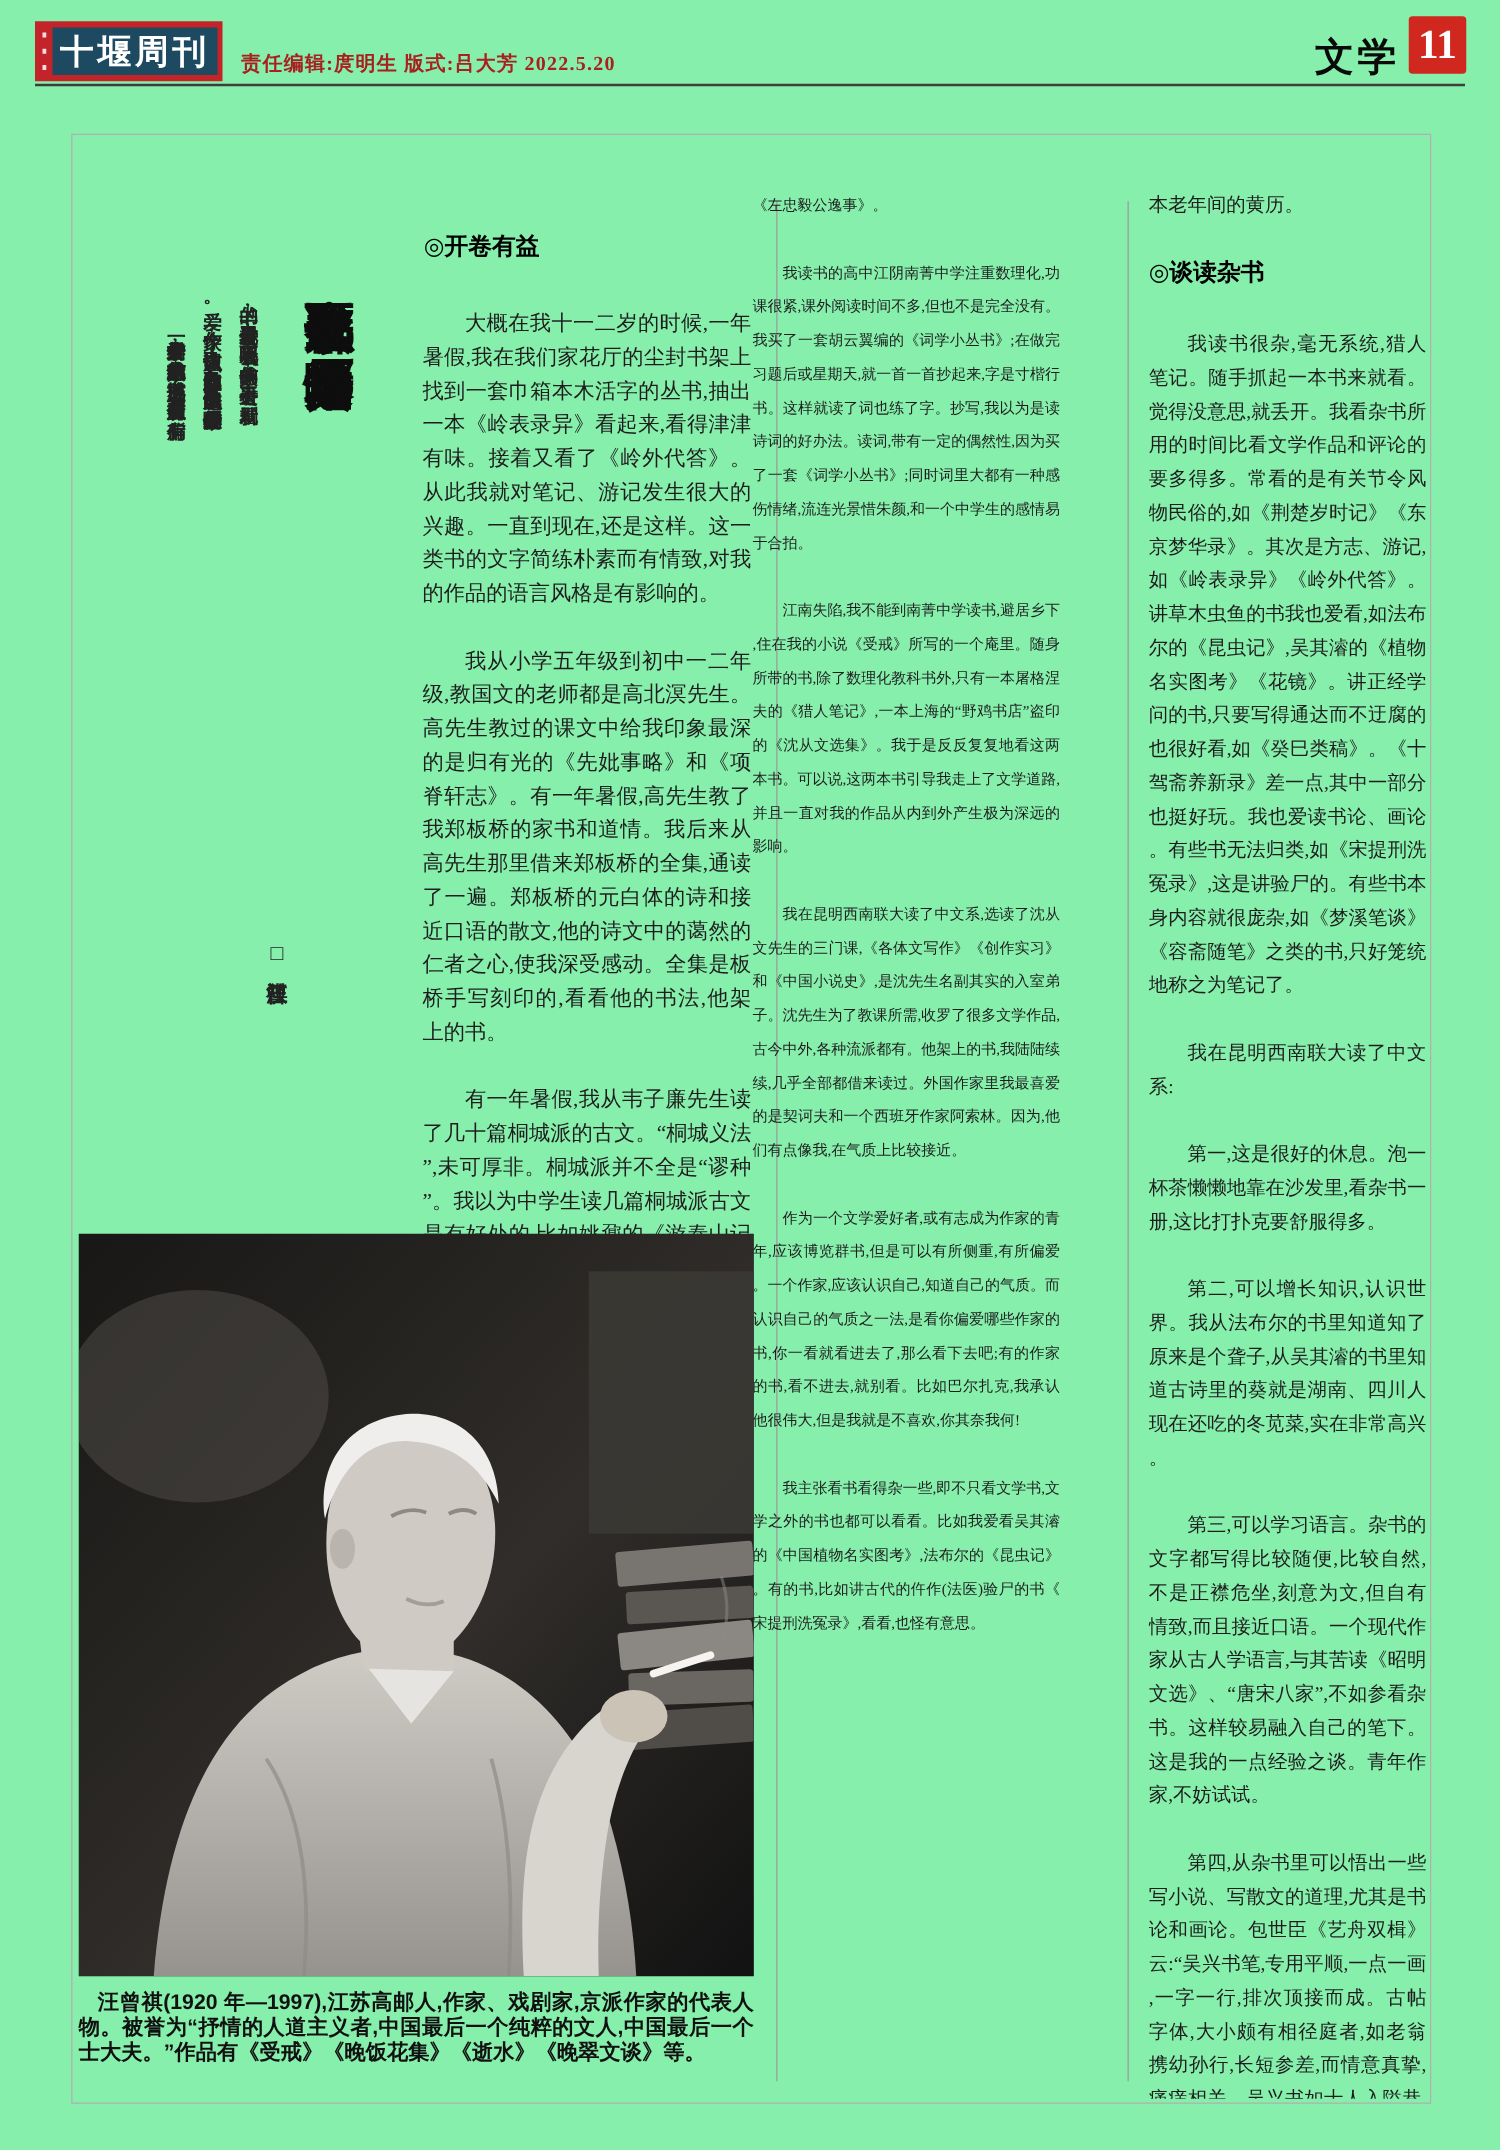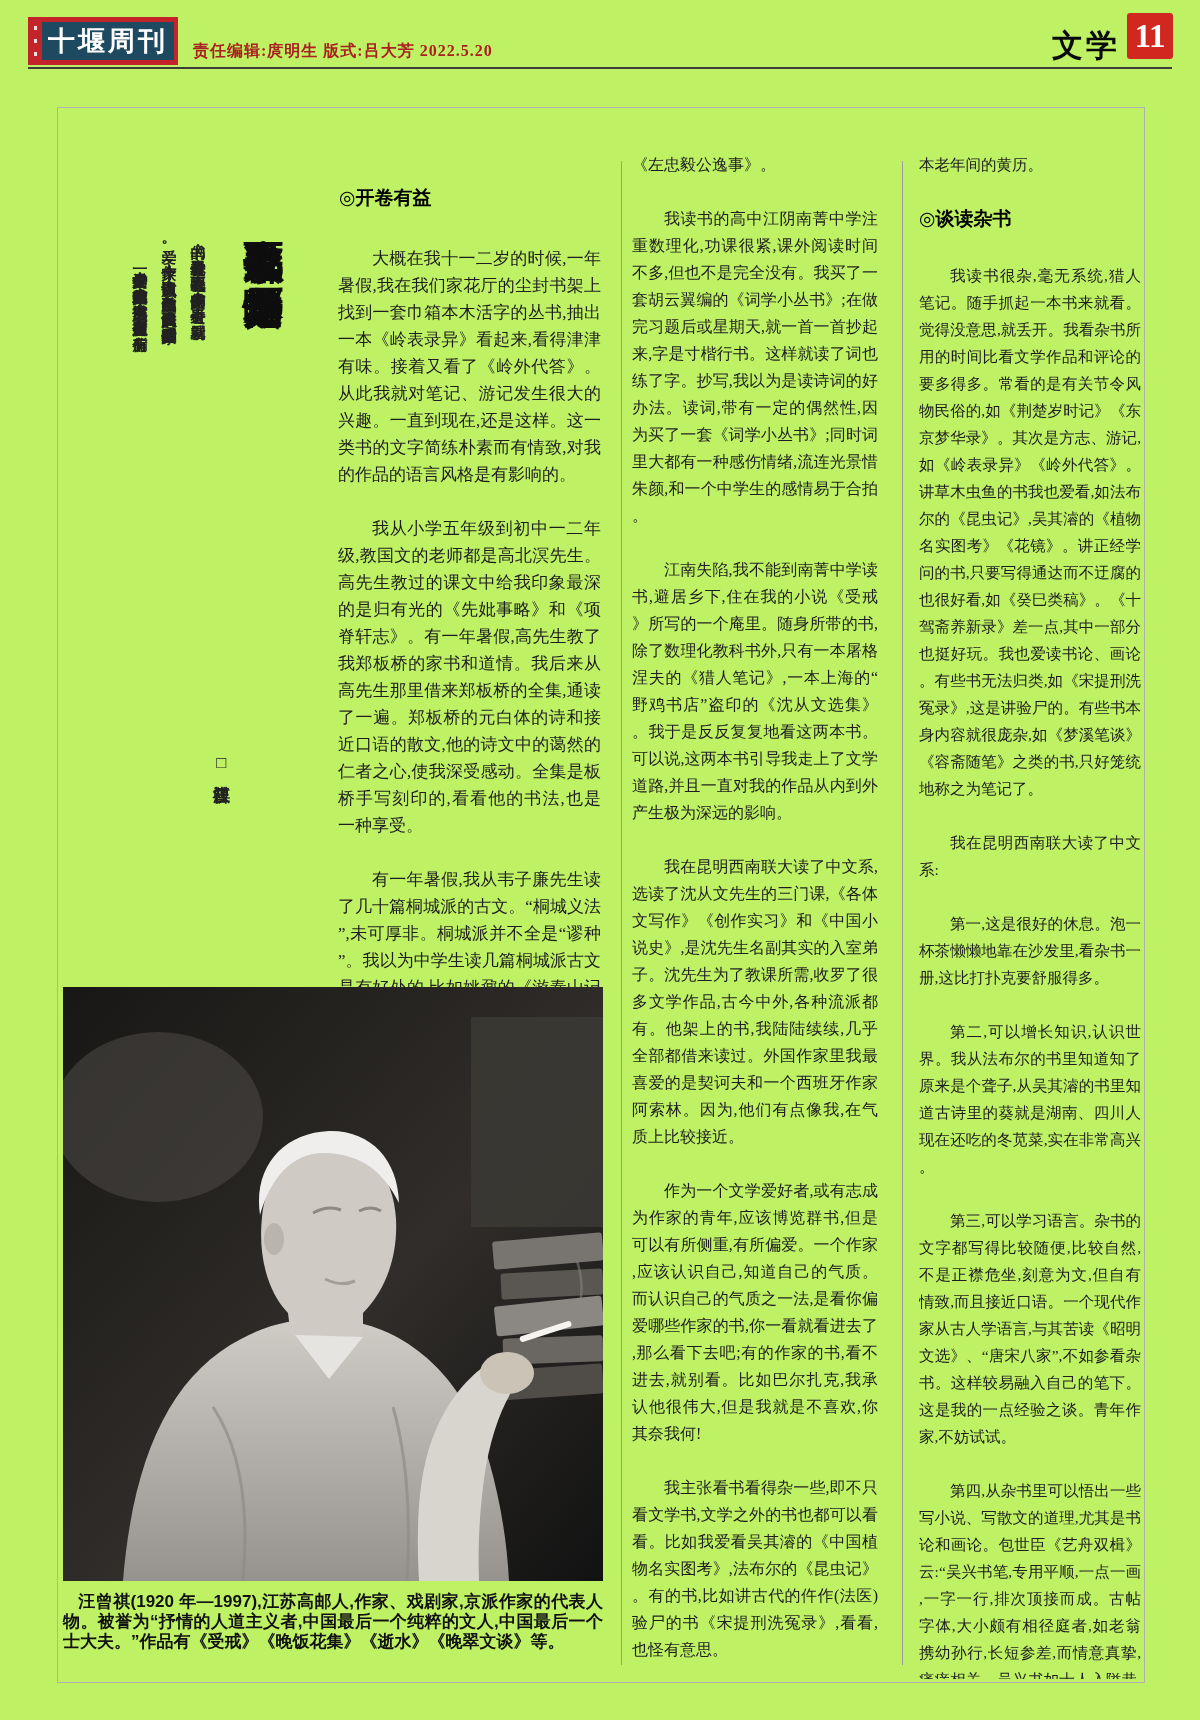--- a/index.html
+++ b/index.html
@@ -1,16 +1,16 @@
 <!DOCTYPE html>
 <html><head>
 <meta charset="utf-8">
 <style>
   html,body{margin:0;padding:0;background:#e8e8e8;}
-  .page{position:relative;width:1200px;height:1720px;background:#bef264;overflow:hidden;
+  .page{position:relative;width:1200px;height:1720px;background:#86efac;overflow:hidden;
         font-family:"Liberation Serif","DejaVu Serif",serif;color:#1d1d1d;}
   .sans{font-family:Liberation Serif, serif;}
 
   
   .logo{position:absolute;left:28px;top:17px;width:150px;height:48px;background:#c3242a;}
   .logo-strip{position:absolute;left:4px;top:9px;width:6px;bottom:9px;display:flex;
               flex-direction:column;justify-content:space-between;align-items:center;}
   .logo-strip i{display:block;width:3px;height:4px;background:#fff;opacity:.85;}
   .logo-inner{position:absolute;left:14px;top:5px;right:4px;bottom:5px;background:#1d4a60;
               display:flex;align-items:center;justify-content:center;color:#fff;
@@ -36,21 +36,21 @@
   .deck-2{left:128px;top:125px;height:540px;}
   .main-title{position:absolute;left:183px;top:103px;height:672px;margin:0;
               font-size:40px;font-weight:bold;color:#0e0e0e;line-height:1.1;}
   .author{position:absolute;left:152px;top:645px;height:120px;font-size:17px;
           font-weight:bold;color:#222;}
 
   
   .col{position:absolute;overflow:hidden;text-align:justify;text-justify:inter-character;
        word-break:break-all;line-break:anywhere;}
   .col-1{left:280px;top:76px;width:263px;height:806px;font-size:17px;line-height:27px;}
-  .col-2{left:574px;top:43px;width:246px;height:1528px;font-size:16px;line-height:27px;}
+  .col-2{left:544px;top:43px;width:246px;height:1528px;font-size:12px;line-height:27px;}
   .col-3{left:861px;top:43px;width:222px;height:1528px;font-size:15.5px;line-height:27px;}
   .col p{margin:0 0 27px;text-indent:2em;}
   .col p.lead-frag{text-indent:0;}
   .sec-head{margin:0 1px 34px;font-size:19px;font-weight:bold;color:#000;
             font-family:"Liberation Sans","DejaVu Sans",sans-serif;}
   .col-3 .sec-head{margin:0 0 30px;}
 
   
   .vrule{position:absolute;width:1px;background:#9c9c9c;top:53px;height:1504px;}
   .vrule-1{left:563px;}
@@ -95,21 +95,21 @@
       <div class="author vtext">□汪曾祺</div>
     </div>
 
     <div class="vrule vrule-1"></div>
     <div class="vrule vrule-2"></div>
 
     <section class="col col-1">
       <h2 class="sec-head">◎开卷有益</h2>
       <div>
           <p>大概在我十一二岁的时候,一年暑假,我在我们家花厅的尘封书架上找到一套巾箱本木活字的丛书,抽出一本《岭表录异》看起来,看得津津有味。接着又看了《岭外代答》。从此我就对笔记、游记发生很大的兴趣。一直到现在,还是这样。这一类书的文字简练朴素而有情致,对我的作品的语言风格是有影响的。</p>
-          <p>我从小学五年级到初中一二年级,教国文的老师都是高北溟先生。高先生教过的课文中给我印象最深的是归有光的《先妣事略》和《项脊轩志》。有一年暑假,高先生教了我郑板桥的家书和道情。我后来从高先生那里借来郑板桥的全集,通读了一遍。郑板桥的元白体的诗和接近口语的散文,他的诗文中的蔼然的仁者之心,使我深受感动。全集是板桥手写刻印的,看看他的书法,也是一种享受。</p>
+          <p>我从小学五年级到初中一二年级,教国文的老师都是高北溟先生。高先生教过的课文中给我印象最深的是归有光的《先妣事略》和《项脊轩志》。有一年暑假,高先生教了我郑板桥的家书和道情。我后来从高先生那里借来郑板桥的全集,通读了一遍。郑板桥的元白体的诗和接近口语的散文,他的诗文中的蔼然的仁者之心,使我深受感动。全集是板桥手写刻印的,看看他的书法,他架上的书。</p>
           <p>有一年暑假,我从韦子廉先生读了几十篇桐城派的古文。“桐城义法”,未可厚非。桐城派并不全是“谬种”。我以为中学生读几篇桐城派古文是有好处的,比如姚鼐的《游泰山记》、方苞的</p>
         </div>
     </section>
 
     <section class="col col-2">
       <p class="lead-frag">《左忠毅公逸事》。</p>
       <div>
           <p>我读书的高中江阴南菁中学注重数理化,功课很紧,课外阅读时间不多,但也不是完全没有。我买了一套胡云翼编的《词学小丛书》;在做完习题后或星期天,就一首一首抄起来,字是寸楷行书。这样就读了词也练了字。抄写,我以为是读诗词的好办法。读词,带有一定的偶然性,因为买了一套《词学小丛书》;同时词里大都有一种感伤情绪,流连光景惜朱颜,和一个中学生的感情易于合拍。</p>
           <p>江南失陷,我不能到南菁中学读书,避居乡下,住在我的小说《受戒》所写的一个庵里。随身所带的书,除了数理化教科书外,只有一本屠格涅夫的《猎人笔记》,一本上海的“野鸡书店”盗印的《沈从文选集》。我于是反反复复地看这两本书。可以说,这两本书引导我走上了文学道路,并且一直对我的作品从内到外产生极为深远的影响。</p>
           <p>我在昆明西南联大读了中文系,选读了沈从文先生的三门课,《各体文写作》《创作实习》和《中国小说史》,是沈先生名副其实的入室弟子。沈先生为了教课所需,收罗了很多文学作品,古今中外,各种流派都有。他架上的书,我陆陆续续,几乎全部都借来读过。外国作家里我最喜爱的是契诃夫和一个西班牙作家阿索林。因为,他们有点像我,在气质上比较接近。</p>

